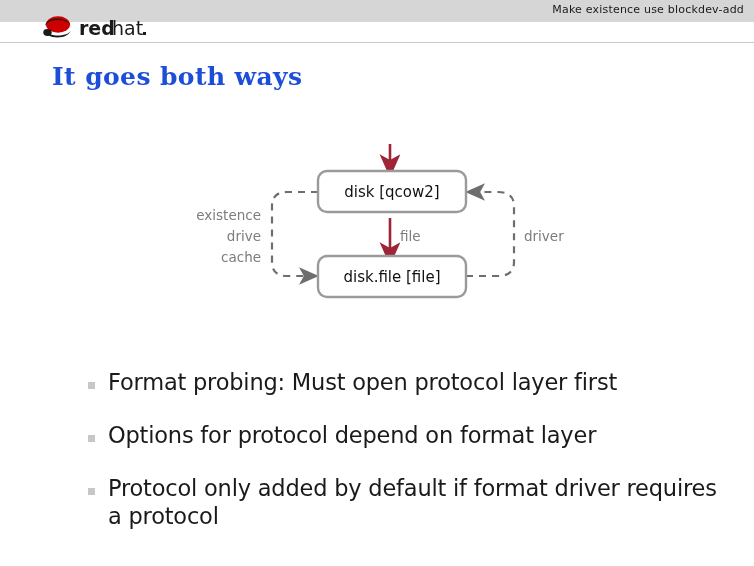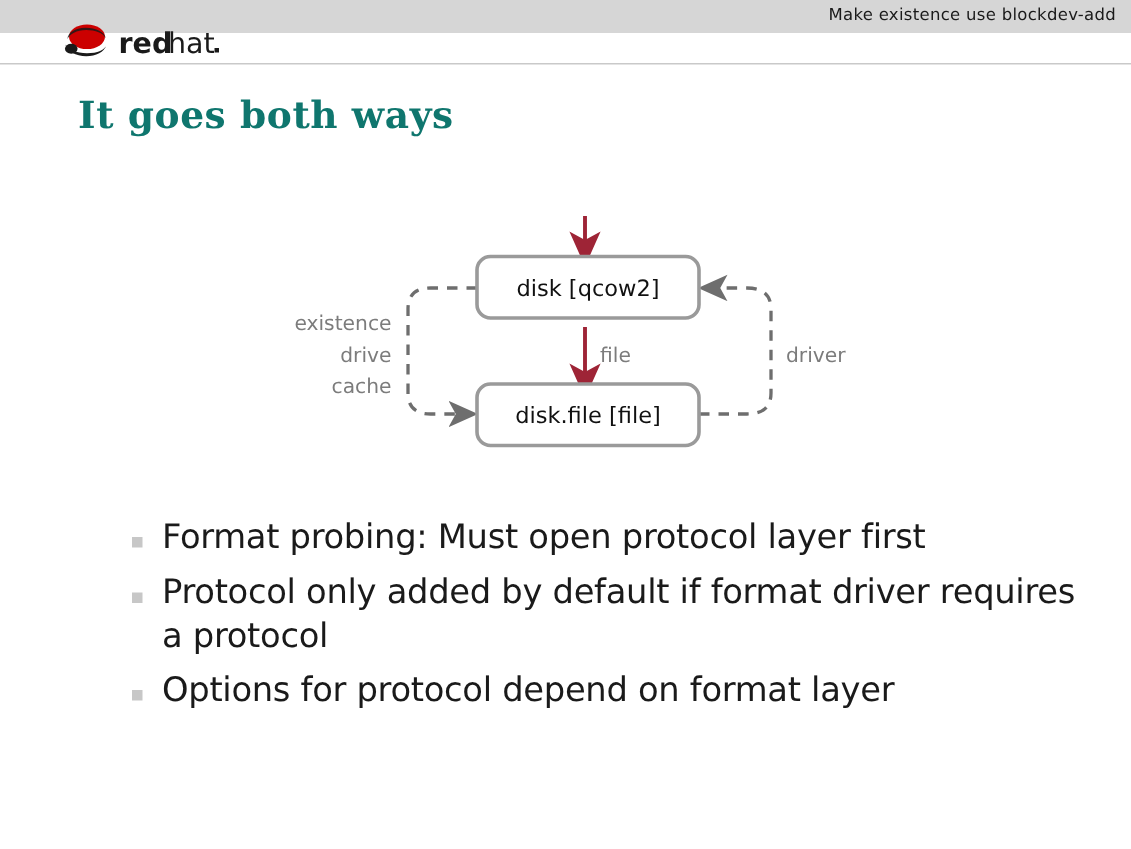--- a/index.html
+++ b/index.html
@@ -28,40 +28,40 @@
   }
 
   
   #logo { position:absolute; left:36px; top:13px; width:150px; height:28px; }
   #logo svg { display:block; }
 
   
   #slide-title {
     position:absolute; left:52px; top:62px;
     font-family:"DejaVu Serif", serif;
-    font-weight:bold; font-size:25px; color:#0f766e;
+    font-weight:bold; font-size:25px; color:#1d4ed8;
     letter-spacing:.4px; white-space:nowrap;
   }
 
   
   #diagram { position:absolute; left:0; top:130px; width:754px; height:200px; }
   #diagram svg { display:block; }
 
   .dg-box-label {
     font-family:"DejaVu Sans", sans-serif;
     font-size:15px; fill:#111111;
   }
   .dg-edge-label {
     font-family:"DejaVu Sans", sans-serif;
     font-size:13.5px; fill:#7c7c7c;
   }
 
   
   #bullets { position:absolute; left:88px; top:344px; width:640px; }
-  .bullet-row { display:flex; align-items:flex-start; margin-bottom:8px; }
+  .bullet-row { display:flex; align-items:flex-start; margin-bottom:8px;margin-top:24px; }
   .bullet-mark {
     width:7px; height:7px; background:#c7c7c7;
     margin-top:14px; margin-right:13px; flex:0 0 auto;
   }
   .bullet-text {
     font-family:"DejaVu Sans", sans-serif;
     font-size:22.5px; color:#1a1a1a; line-height:1.28;
     font-weight:400; letter-spacing:-0.2px;
   }
 </style>
@@ -131,19 +131,19 @@
   </svg>
 </div>
 
 <div id="bullets">
   <div class="bullet-row">
     <span class="bullet-mark"></span>
     <span class="bullet-text">Format probing: Must open protocol layer first</span>
   </div>
   <div class="bullet-row">
     <span class="bullet-mark"></span>
-    <span class="bullet-text">Protocol only added by default if format driver requires a protocol</span>
+    <span class="bullet-text">Options for protocol depend on format layer</span>
   </div>
   <div class="bullet-row">
     <span class="bullet-mark"></span>
-    <span class="bullet-text">Options for protocol depend on format layer</span>
+    <span class="bullet-text">Protocol only added by default if format driver requires a protocol</span>
   </div>
 </div>
 
 </body></html>

